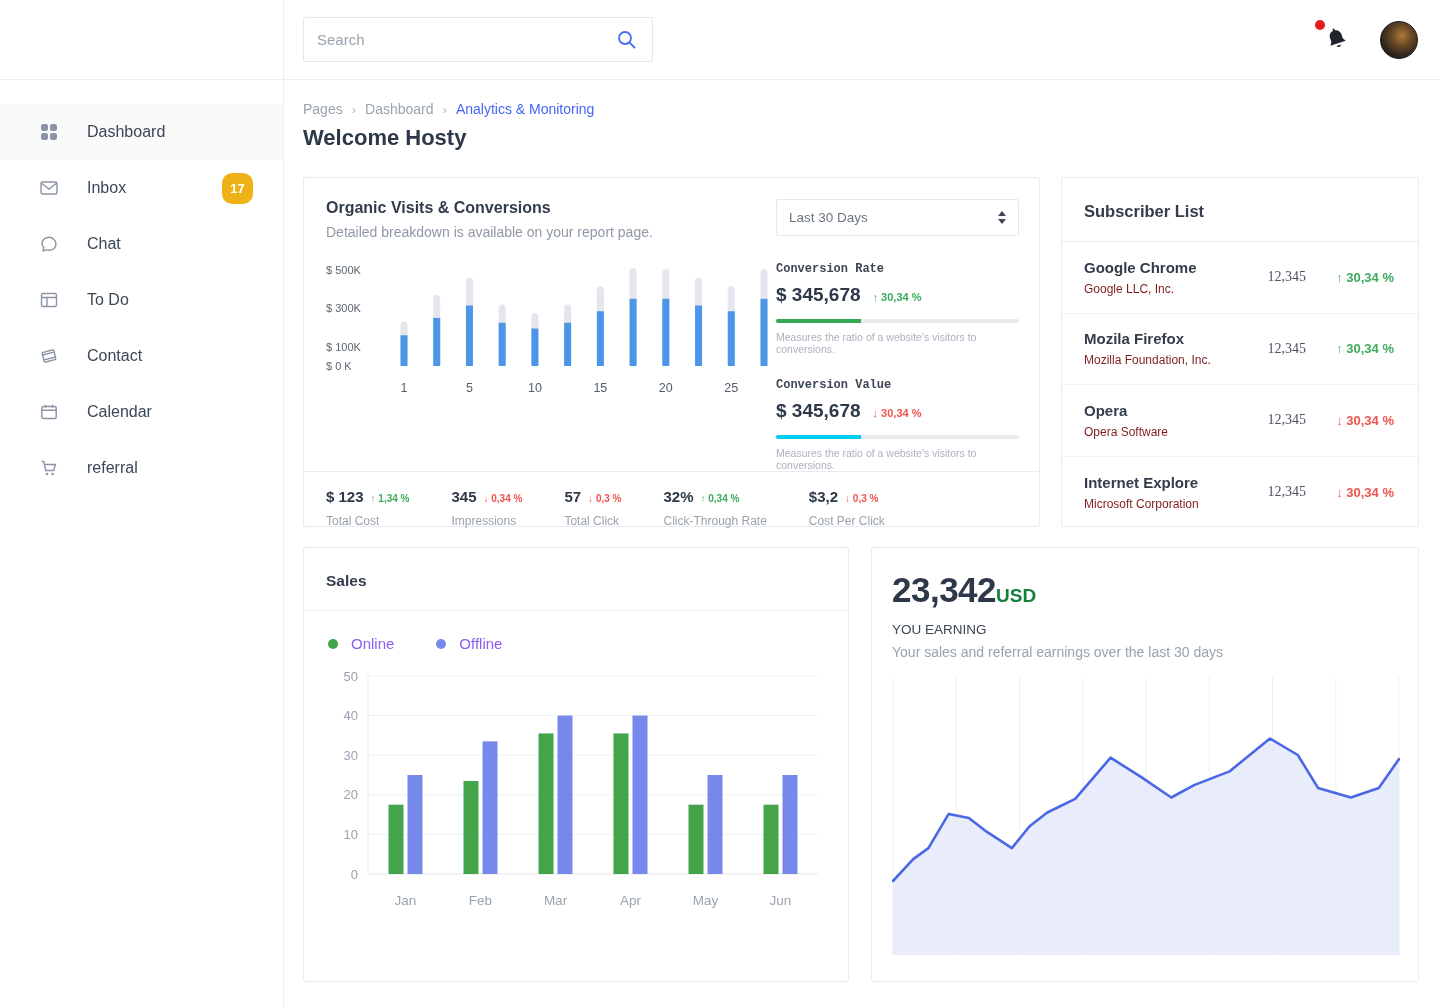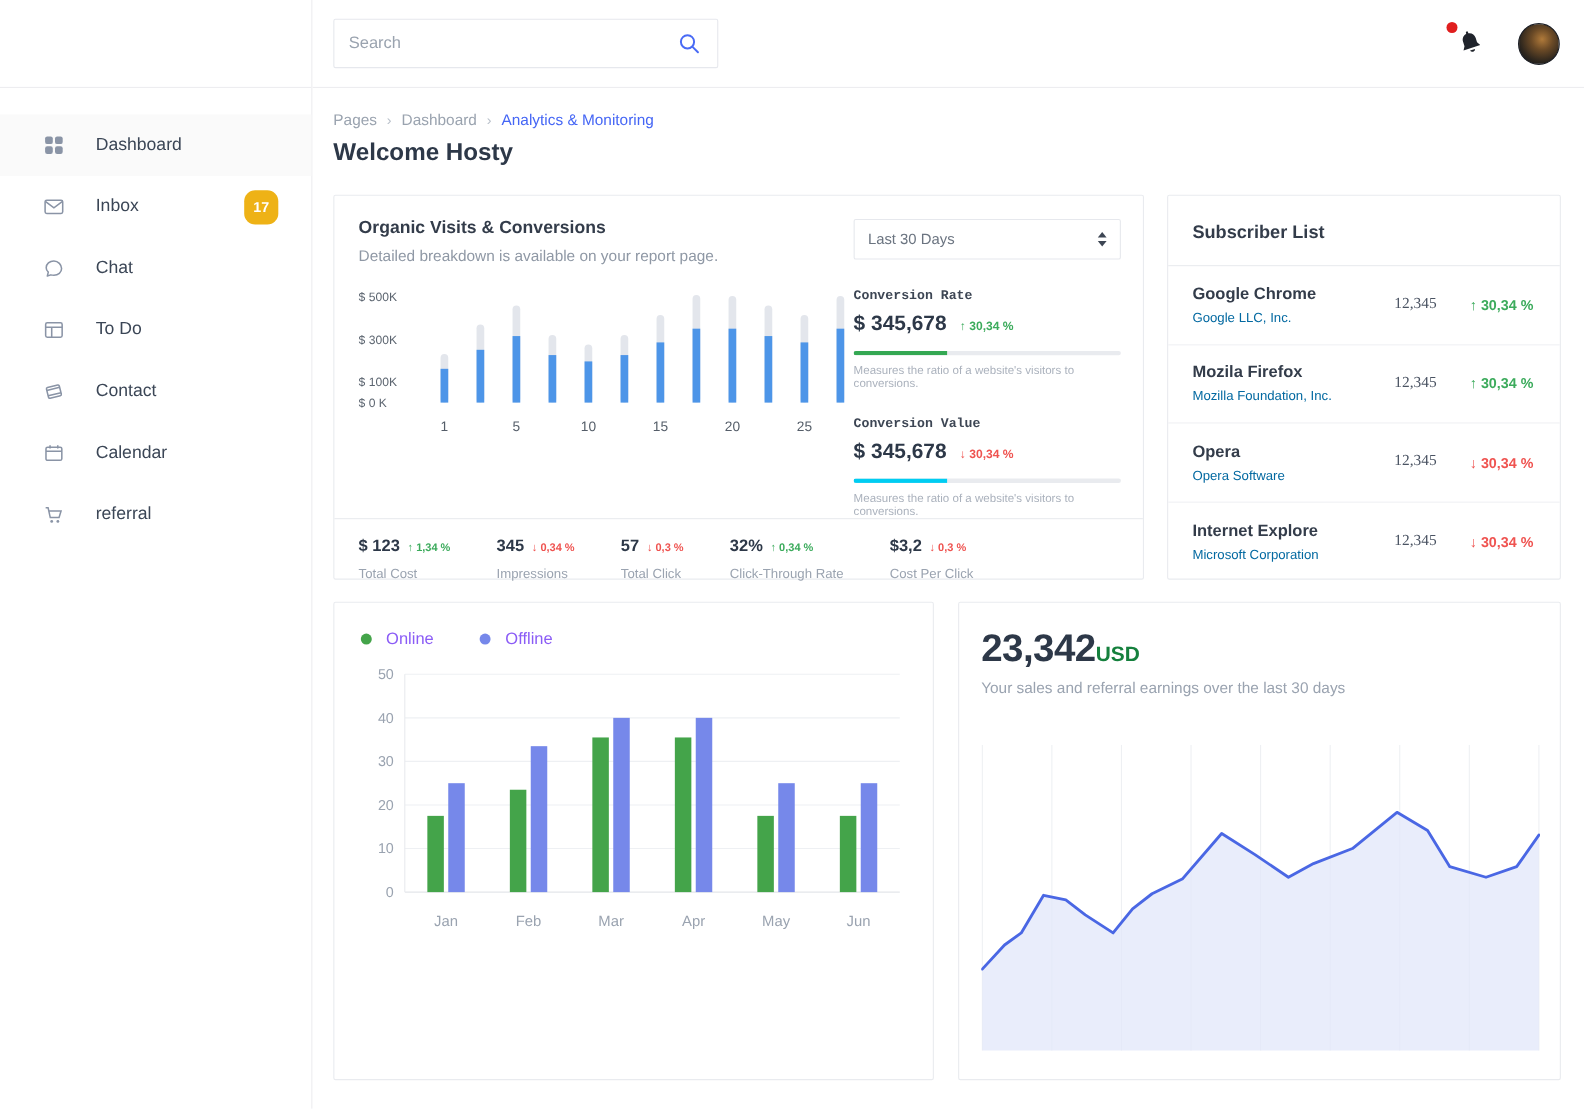--- a/index.html
+++ b/index.html
@@ -64,21 +64,21 @@
   .stat-delta { font-size:10px; font-weight:bold; }
   .stat-label { font-size:12px; color:#9aa3b0; margin-top:9px; }
 
   
   .card-subscribers { width:358px; height:350px; }
   .sub-head { padding:24px 22px 20px 22px; border-bottom:1px solid #e9ebef; font-size:16.5px; font-weight:bold; color:#333c4a; }
   .sub-row { display:flex; align-items:center; padding:0 24px 0 22px; height:71.5px; border-bottom:1px solid #f0f1f4; cursor:pointer; }
   .sub-row:last-child { border-bottom:none; }
   .sub-info { flex:1; }
   .sub-name { font-size:15px; font-weight:bold; color:#333c4a; }
-  .sub-company { font-size:12px; color:#0369a1; margin-top:6px; }
+  .sub-company { font-size:12px; color:#7f1d1d; margin-top:6px; }
   .sub-count { font-size:14px; color:#4a5362; margin-right:18px;font-family:Liberation Serif, serif; }
   .sub-delta { font-size:13px; font-weight:bold; width:70px; text-align:right; }
 
   
   .card-sales { width:546px; height:435px; }
   .sales-head { padding:24px 22px 20px 22px; border-bottom:1px solid #eef0f3; font-size:15.5px; font-weight:bold; color:#333c4a; }
   .sales-legend { display:flex; gap:42px; padding:24px 0 0 24px; }
   .legend-item { display:flex; align-items:center; gap:13px; font-size:15px; color:#8b5cf6; }
   .legend-dot { width:10px; height:10px; border-radius:50%; }
   .sales-chart { margin:12px 0 0 16px; }
@@ -360,20 +360,21 @@
             <span class="sub-count">12,345</span>
             <span class="sub-delta" style="color: rgb(239, 83, 80);">↓ 30,34 %</span>
           </div>
         </div>
     </div>
   </div>
 
   <div class="row2">
 
     <div class="card card-sales">
+      <div class="sales-head">Sales</div>
       <div class="sales-legend" id="salesLegend">
           <div class="legend-item">
             <span class="legend-dot" style="background: rgb(68, 164, 74);"></span>
             <span>Online</span>
           </div>
           <div class="legend-item">
             <span class="legend-dot" style="background: rgb(118, 136, 234);"></span>
             <span>Offline</span>
           </div>
         </div>
@@ -411,20 +412,21 @@
           <text x="460.5" y="241" font-size="13.5" fill="#9aa3b0" text-anchor="middle" font-family="Liberation Sans, sans-serif">Jun</text>
         </svg>
     </div>
 
     <div class="card card-earnings">
       <div class="earn-head">
         <div class="earn-amount-row">
           <span class="earn-amount">23,342</span>
           <span class="earn-currency">USD</span>
         </div>
+        <div class="earn-label">YOU EARNING</div>
         <div class="earn-subtitle">Your sales and referral earnings over the last 30 days</div>
       </div>
       <svg id="earnChart" class="earn-chart" width="508" height="282" viewBox="0 0 508 282">
           <line x1="1" y1="0" x2="1" y2="278" stroke="#eef0f3" stroke-width="1"></line>
           <line x1="64.25" y1="0" x2="64.25" y2="278" stroke="#eef0f3" stroke-width="1"></line>
           <line x1="127.5" y1="0" x2="127.5" y2="278" stroke="#eef0f3" stroke-width="1"></line>
           <line x1="190.75" y1="0" x2="190.75" y2="278" stroke="#eef0f3" stroke-width="1"></line>
           <line x1="254" y1="0" x2="254" y2="278" stroke="#eef0f3" stroke-width="1"></line>
           <line x1="317.25" y1="0" x2="317.25" y2="278" stroke="#eef0f3" stroke-width="1"></line>
           <line x1="380.5" y1="0" x2="380.5" y2="278" stroke="#eef0f3" stroke-width="1"></line>

